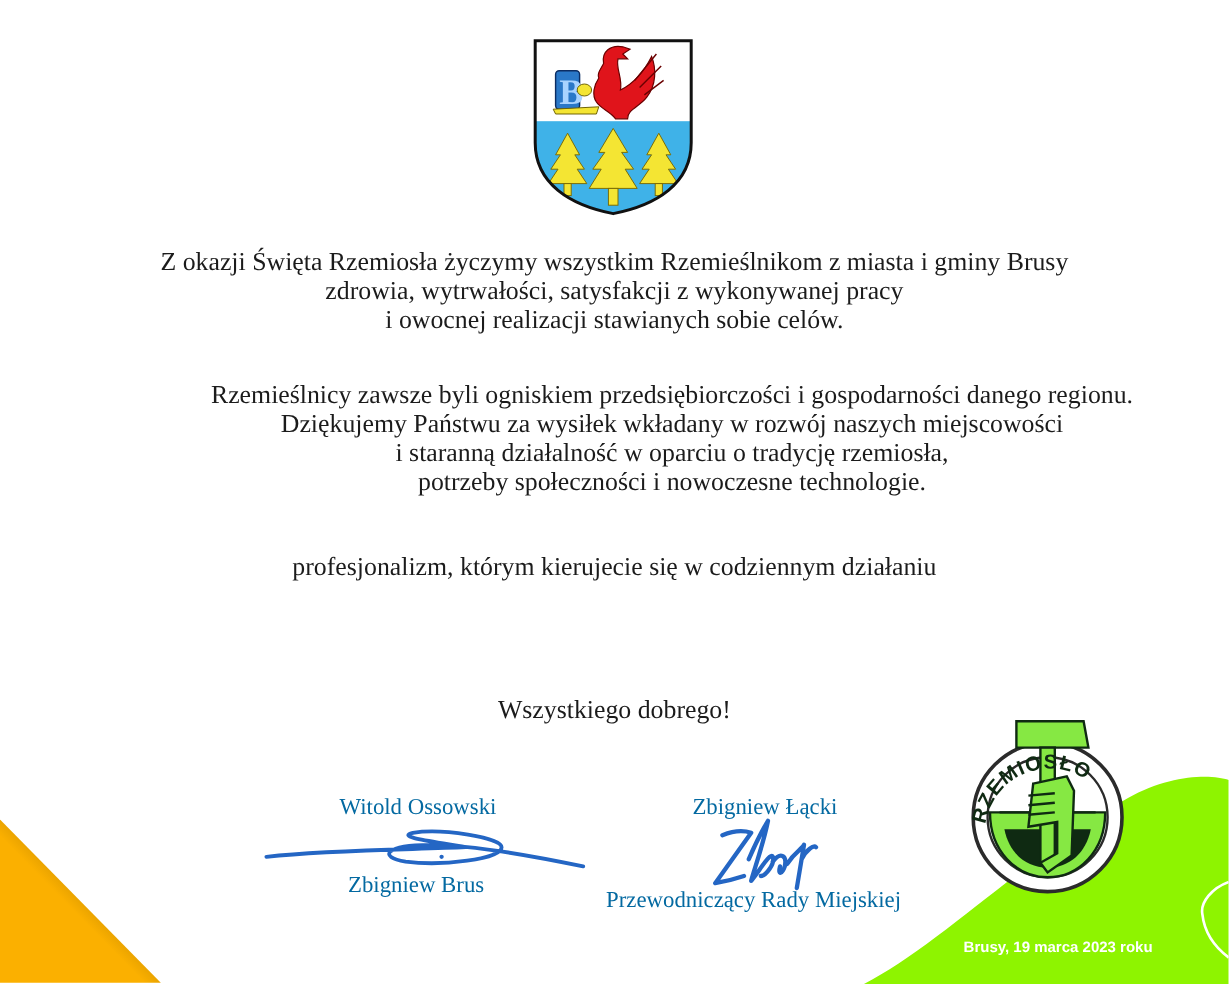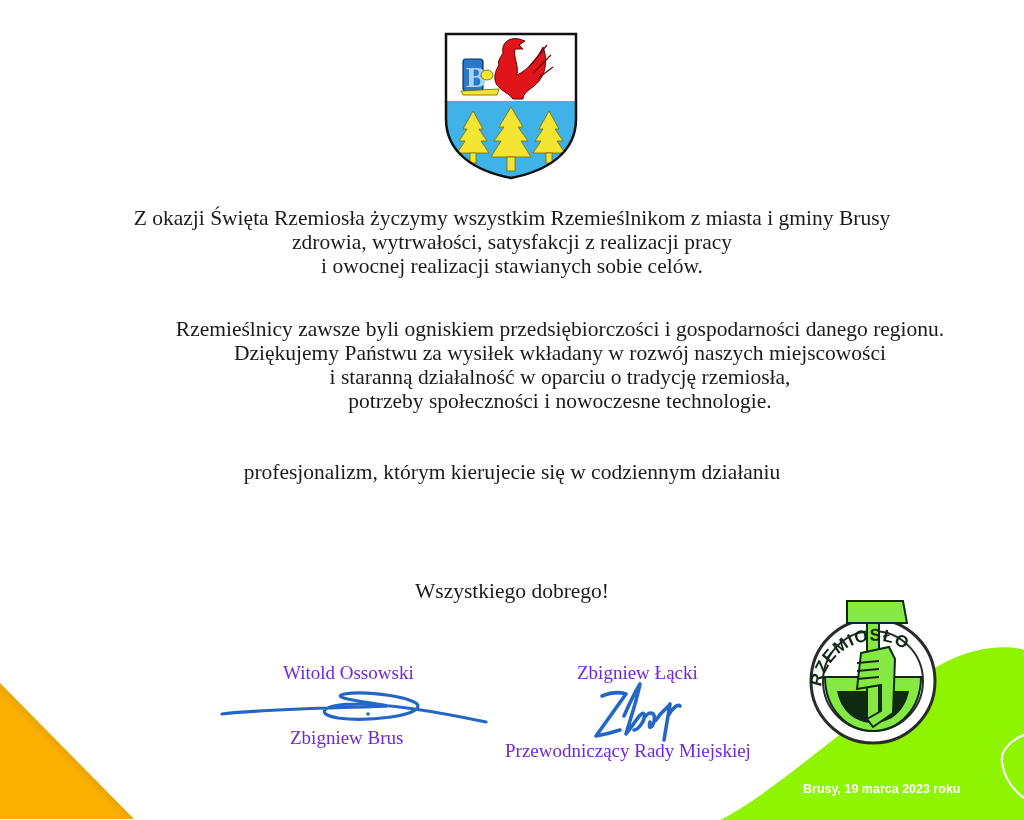--- a/index.html
+++ b/index.html
@@ -31,21 +31,21 @@
       font-size: 21.5px;
       line-height: 24px;
       color: #1b1b1b;
     }
     .letter .para { position: absolute; left: 0; width: 1024px; }
     .letter .line { display: block; white-space: nowrap; }
     .sig-name, .sig-role {
       position: absolute;
       font-family: "Liberation Serif", "DejaVu Serif", serif;
       font-size: 19px;
-      color: #6d28d9;
+      color: #0369a1;
       white-space: nowrap;
     }
     .signature { position: absolute; }
     .corner-triangle {
       position: absolute;
       left: 0;
       top: 683px;
       width: 136px;
       height: 137px;
     }
@@ -104,21 +104,21 @@
       <path d="M106,80 L116,98 L112,98 L120,110 L114,110 L122,122 L90,122 L98,110 L92,110 L100,98 L96,98 Z"></path>
       <rect x="103" y="122" width="6" height="10"></rect>
     </g>
   </g>
   <path d="M3,3 H133 V88 C133,122 104,140 68,147 C32,140 3,122 3,88 Z" fill="none" stroke="#111111" stroke-width="2.5"></path>
 </svg>
 
 <div class="letter">
   <div class="para" style="top:206px;">
     <span class="line">Z okazji Święta Rzemiosła życzymy wszystkim Rzemieślnikom z miasta i gminy Brusy</span>
-    <span class="line">zdrowia, wytrwałości, satysfakcji z realizacji pracy</span>
+    <span class="line">zdrowia, wytrwałości, satysfakcji z wykonywanej pracy</span>
     <span class="line">i owocnej realizacji stawianych sobie celów.</span>
   </div>
   <div class="para" style="top:317px;margin-left:48px;">
     <span class="line">Rzemieślnicy zawsze byli ogniskiem przedsiębiorczości i gospodarności danego regionu.</span>
     <span class="line">Dziękujemy Państwu za wysiłek wkładany w rozwój naszych miejscowości</span>
     <span class="line">i staranną działalność w oparciu o tradycję rzemiosła,</span>
     <span class="line">potrzeby społeczności i nowoczesne technologie.</span>
   </div>
   <div class="para" style="top:460px;">
     <span class="line">profesjonalizm, którym kierujecie się w codziennym działaniu</span>

